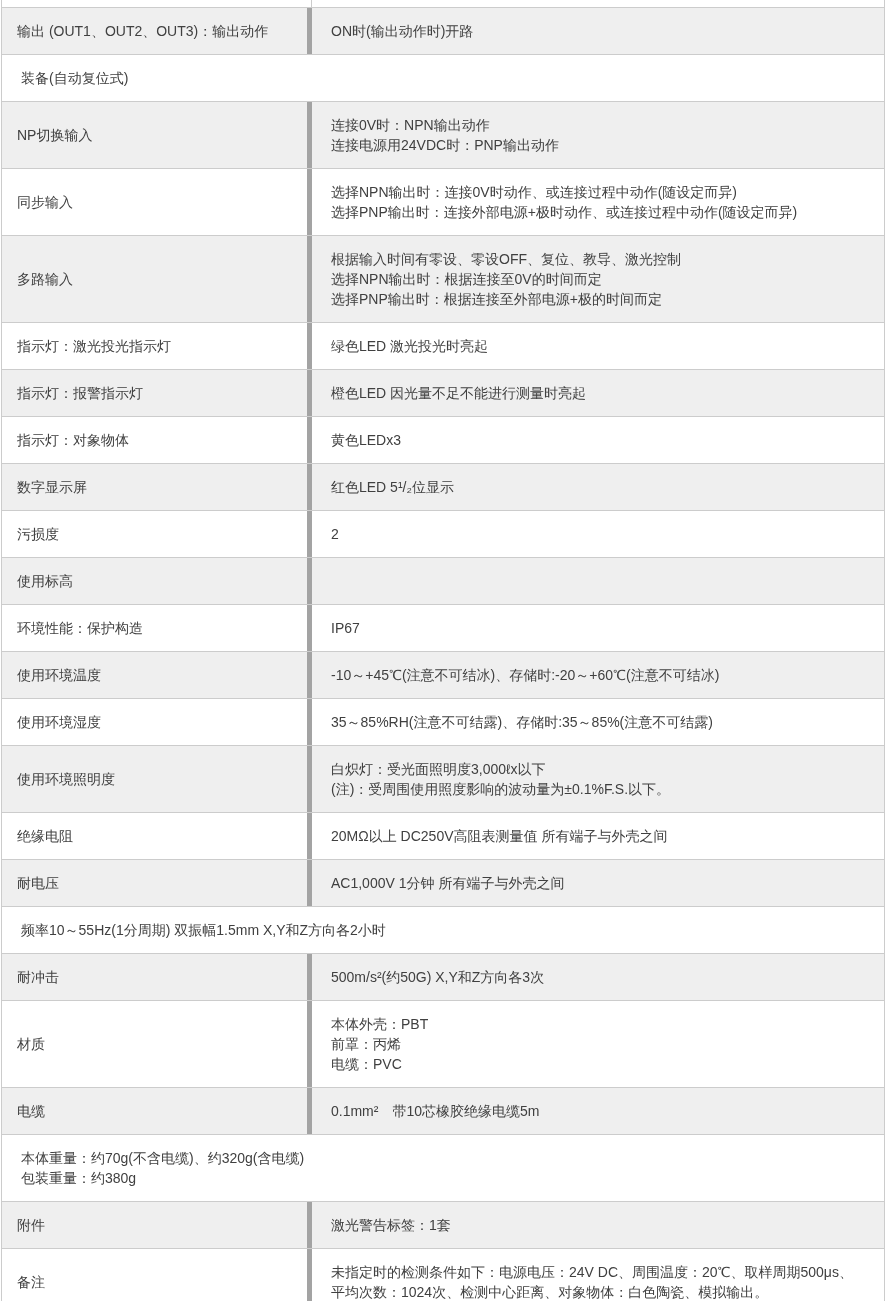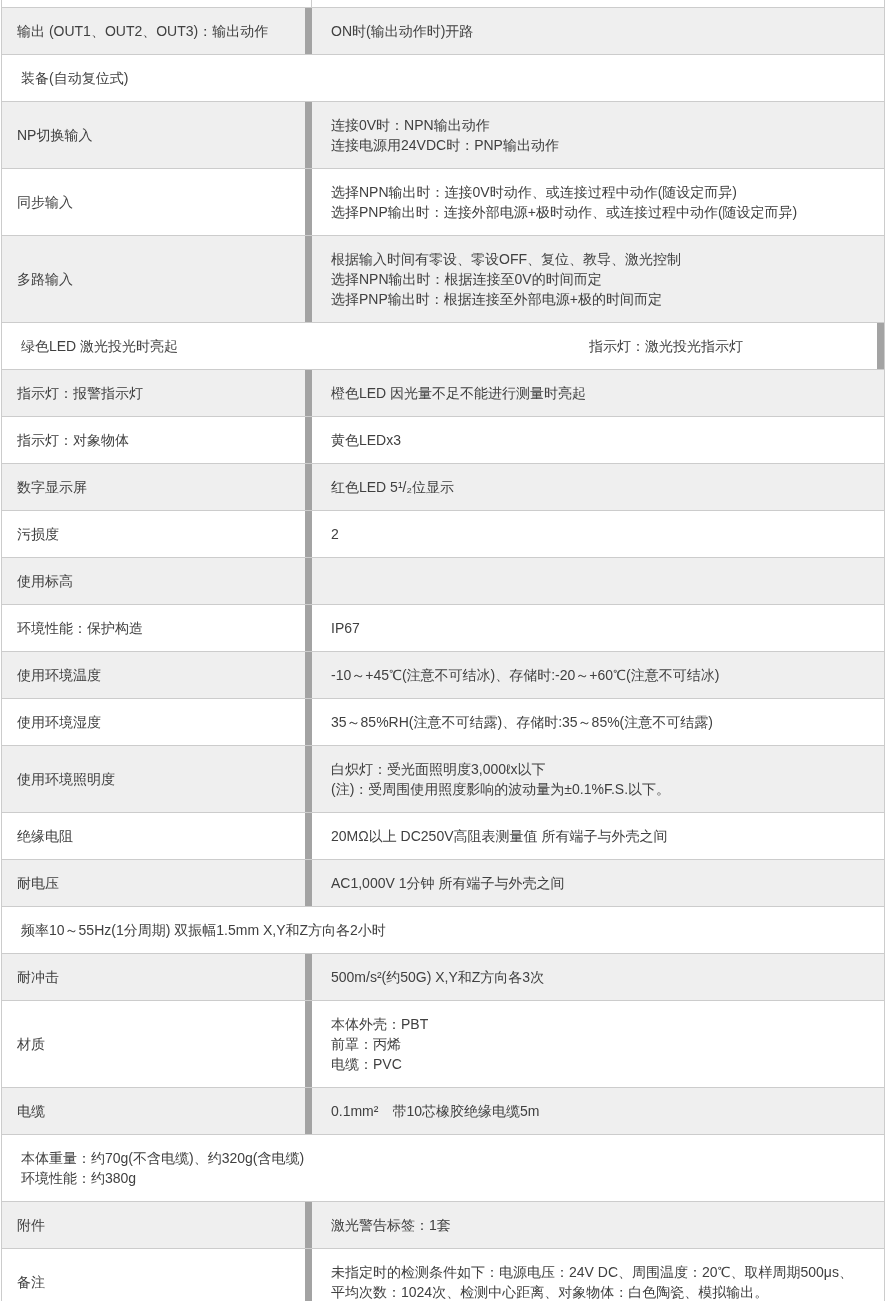--- a/index.html
+++ b/index.html
@@ -38,21 +38,21 @@
   }
   .rows .row:nth-child(odd) { background: #efefef; }
   .cell {
     display: flex;
     align-items: center;
   }
   .cell.label {
     width: 310px;
     flex: 0 0 310px;
     padding: 13px 12px 13px 15px;
-    border-right: 7px solid #a3a3a3;
+    border-right: 5px solid #a3a3a3;
   }
   .cell.value {
     flex: 1 1 auto;
     padding: 13px 20px 13px 19px;
     white-space: pre-line;
   }
 </style>
 </head>
 <body>
 
@@ -83,22 +83,22 @@
   </div>
 
   <div class="row">
     <div class="cell label">多路输入</div>
     <div class="cell value">根据输入时间有零设、零设OFF、复位、教导、激光控制
 选择NPN输出时：根据连接至0V的时间而定
 选择PNP输出时：根据连接至外部电源+极的时间而定</div>
   </div>
 
   <div class="row">
+    <div class="cell label">指示灯：激光投光指示灯</div>
     <div class="cell value">绿色LED 激光投光时亮起</div>
-    <div class="cell label">指示灯：激光投光指示灯</div>
   </div>
 
   <div class="row">
     <div class="cell label">指示灯：报警指示灯</div>
     <div class="cell value">橙色LED 因光量不足不能进行测量时亮起</div>
   </div>
 
   <div class="row">
     <div class="cell label">指示灯：对象物体</div>
     <div class="cell value">黄色LEDx3</div>
@@ -165,21 +165,21 @@
 电缆：PVC</div>
   </div>
 
   <div class="row">
     <div class="cell label">电缆</div>
     <div class="cell value">0.1mm²　带10芯橡胶绝缘电缆5m</div>
   </div>
 
   <div class="row">
     <div class="cell value">本体重量：约70g(不含电缆)、约320g(含电缆)
-环境性能：约380g</div>
+包装重量：约380g</div>
   </div>
 
   <div class="row">
     <div class="cell label">附件</div>
     <div class="cell value">激光警告标签：1套</div>
   </div>
 
   <div class="row">
     <div class="cell label">备注</div>
     <div class="cell value">未指定时的检测条件如下：电源电压：24V DC、周围温度：20℃、取样周期500μs、平均次数：1024次、检测中心距离、对象物体：白色陶瓷、模拟输出。</div>

